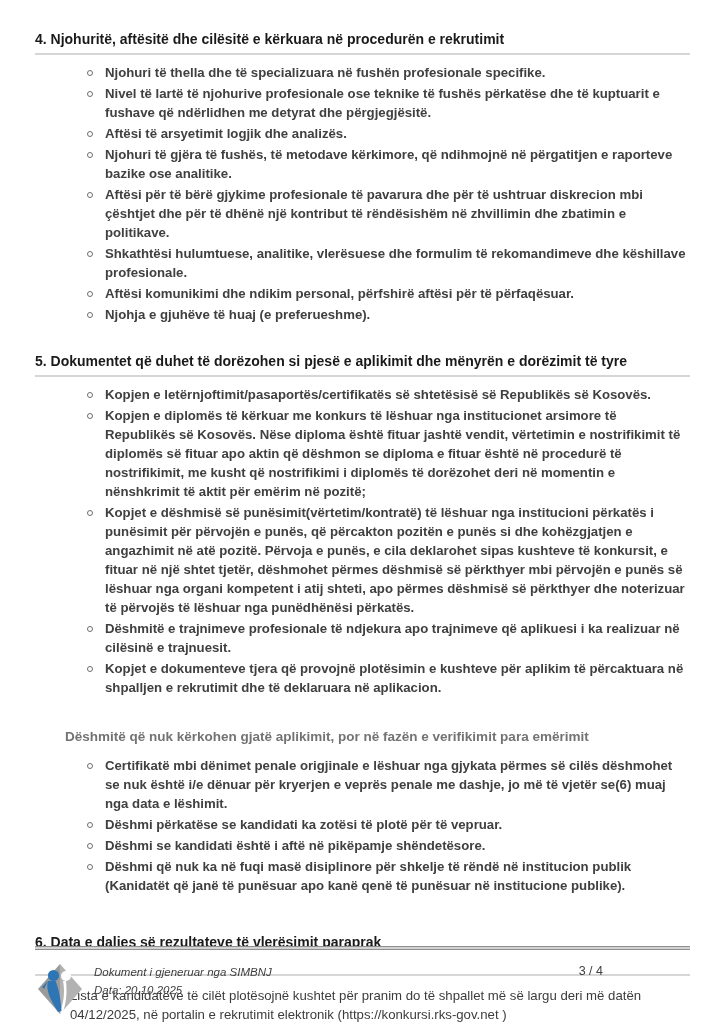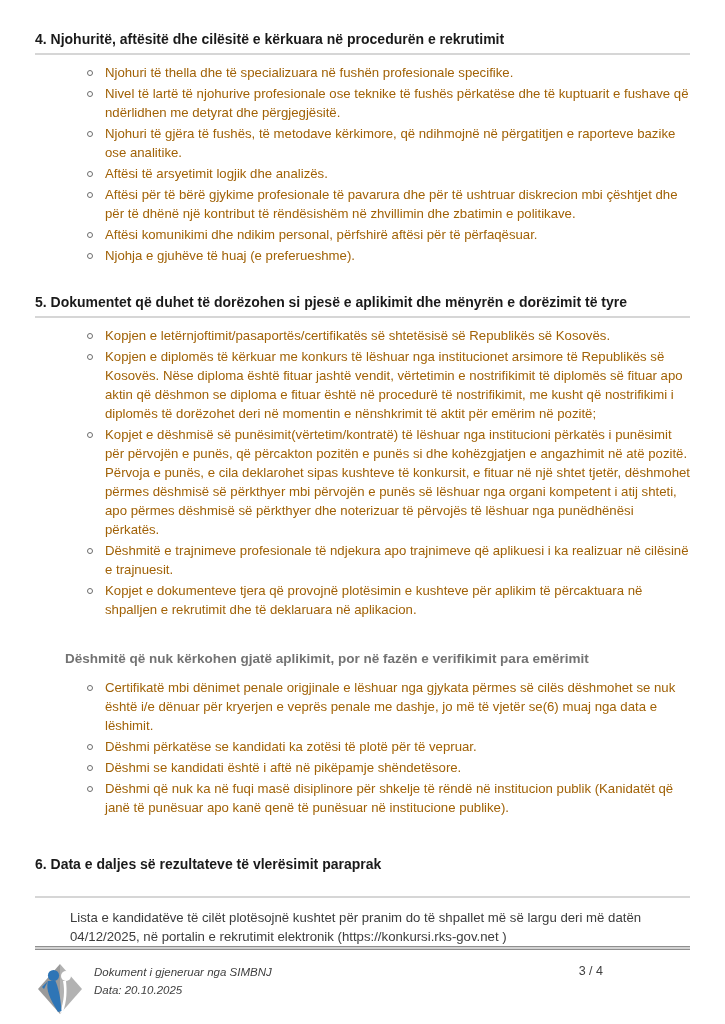--- a/index.html
+++ b/index.html
@@ -37,22 +37,23 @@
   ul.bullet-list{
     list-style:none;
     margin:8px 0 0 0;
     padding:0 0 0 50px;
   }
   ul.bullet-list li{
     position:relative;
     padding-left:20px;
     font-size:13.2px;
     line-height:1.44;
-    color:#a16207;
+    color:#404040;
     margin-bottom:2px;
+    font-weight:bold;
   }
   ul.bullet-list li::before{
     content:"";
     position:absolute;
     left:2px;top:7px;
     width:4px;height:4px;
     border:1px solid #6d6d6d;
     border-radius:50%;
     background:#fff;
   }
@@ -113,23 +114,24 @@
 <body>
 
 <div class="page">
   <div class="content">
 
     <div class="section">
       <h2 class="section-heading">4. Njohuritë, aftësitë dhe cilësitë e kërkuara në procedurën e rekrutimit</h2>
       <ul class="bullet-list">
         <li>Njohuri të thella dhe të specializuara në fushën profesionale specifike.</li>
         <li>Nivel të lartë të njohurive profesionale ose teknike të fushës përkatëse dhe të kuptuarit e fushave që ndërlidhen me detyrat dhe përgjegjësitë.</li>
+        <li>Aftësi të arsyetimit logjik dhe analizës.</li>
         <li>Njohuri të gjëra të fushës, të metodave kërkimore, që ndihmojnë në përgatitjen e raporteve bazike ose analitike.</li>
-        <li>Aftësi të arsyetimit logjik dhe analizës.</li>
         <li>Aftësi për të bërë gjykime profesionale të pavarura dhe për të ushtruar diskrecion mbi çështjet dhe për të dhënë një kontribut të rëndësishëm në zhvillimin dhe zbatimin e politikave.</li>
+        <li>Shkathtësi hulumtuese, analitike, vlerësuese dhe formulim të rekomandimeve dhe këshillave profesionale.</li>
         <li>Aftësi komunikimi dhe ndikim personal, përfshirë aftësi për të përfaqësuar.</li>
         <li>Njohja e gjuhëve të huaj (e preferueshme).</li>
       </ul>
     </div>
 
     <div class="section">
       <h2 class="section-heading">5. Dokumentet që duhet të dorëzohen si pjesë e aplikimit dhe mënyrën e dorëzimit të tyre</h2>
       <ul class="bullet-list">
         <li>Kopjen e letërnjoftimit/pasaportës/certifikatës së shtetësisë së Republikës së Kosovës.</li>
         <li>Kopjen e diplomës të kërkuar me konkurs të lëshuar nga institucionet arsimore të Republikës së Kosovës. Nëse diploma është fituar jashtë vendit, vërtetimin e nostrifikimit të diplomës së fituar apo aktin që dëshmon se diploma e fituar është në procedurë të nostrifikimit, me kusht që nostrifikimi i diplomës të dorëzohet deri në momentin e nënshkrimit të aktit për emërim në pozitë;</li>

